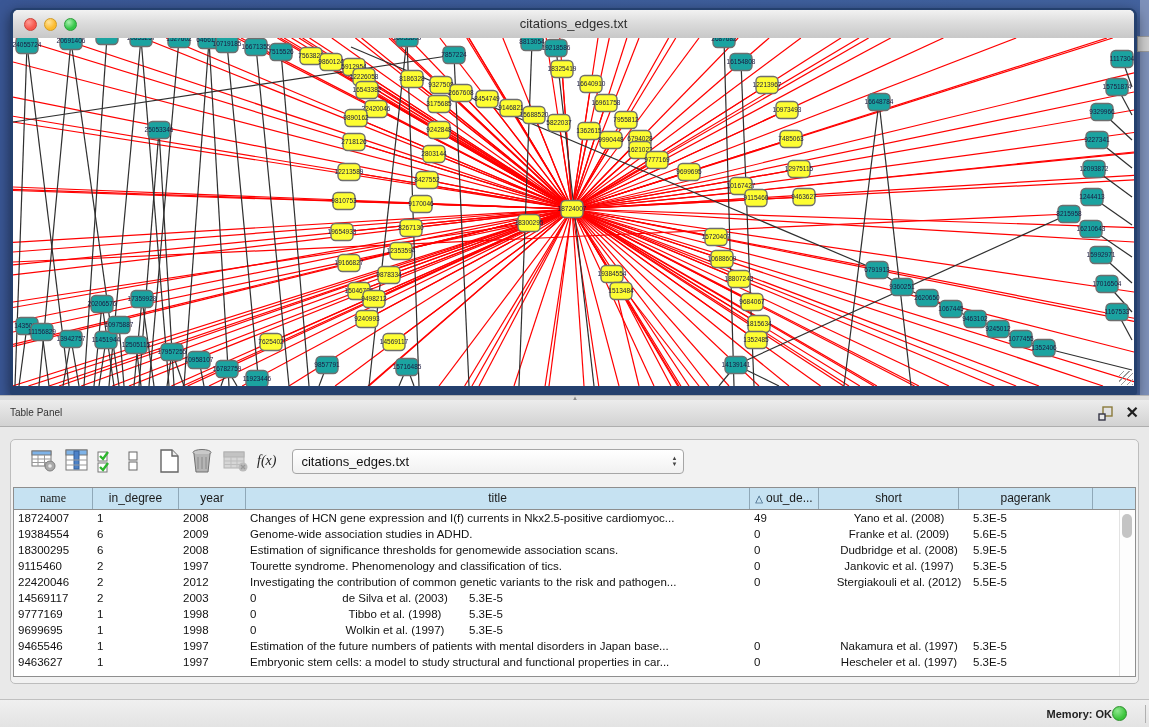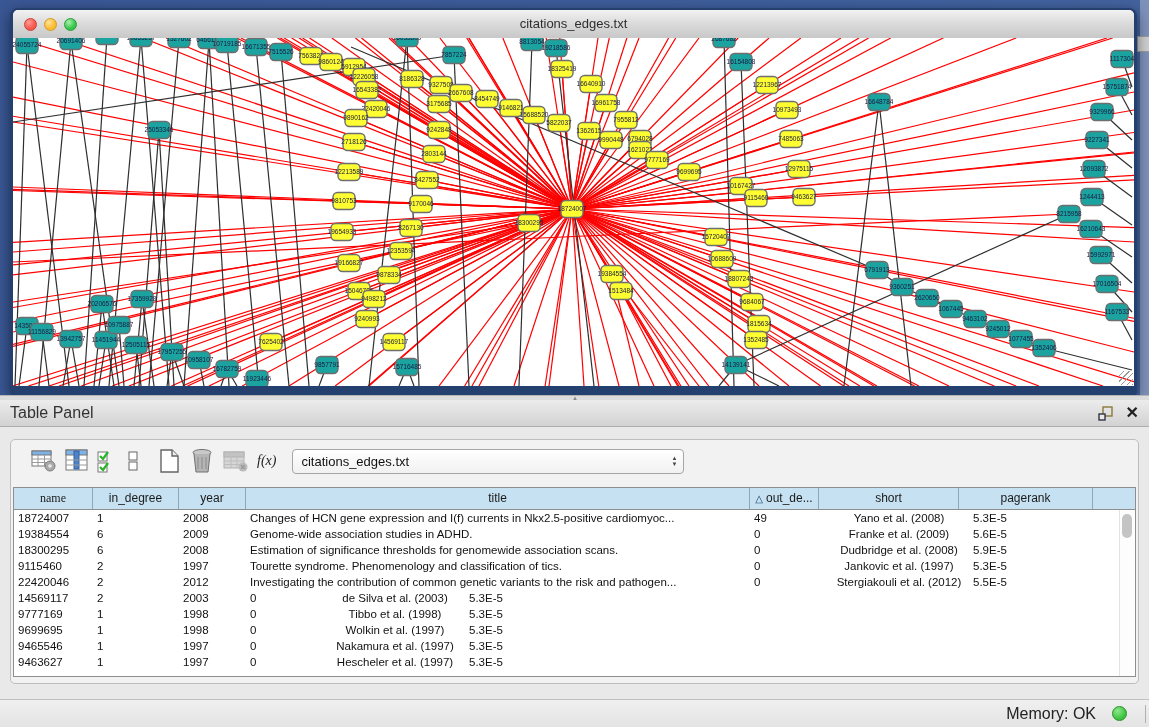--- a/index.html
+++ b/index.html
@@ -23,21 +23,21 @@
   .net-canvas{position:absolute;left:0;top:28px;right:0;bottom:0;background:#fff;overflow:hidden;}
   .net-canvas svg{display:block;}
   .resize-grip{position:absolute;right:1px;bottom:1px;width:14px;height:14px;
     background:repeating-linear-gradient(135deg,transparent 0 3px,#9a9a9a 3px 4px);}
 
   
   .table-panel{position:absolute;left:0;top:395px;width:1149px;height:332px;background:#e9e9e9;}
   .splitter{height:5px;background:#dcdcdc;border-top:1px solid #b5b5b5;box-sizing:border-box;position:relative;}
   .splitter-handle{position:absolute;left:570px;top:0px;width:10px;height:4px;color:#8a8a8a;font-size:7px;line-height:4px;text-align:center;}
   .panel-header{height:26px;background:linear-gradient(#ececec,#d2d2d2);border-bottom:1px solid #aeaeae;position:relative;}
-  .panel-title{font-size:16px;color:#333;line-height:26px;padding-left:10px;}
+  .panel-title{font-size:10px;color:#333;line-height:26px;padding-left:10px;}
   .panel-header-icons{position:absolute;right:10px;top:4px;display:flex;gap:12px;align-items:center;}
   .float-icon svg{display:block;}
   .close-x{font-size:16px;font-weight:bold;color:#1e1e1e;line-height:18px;cursor:default;}
 
   .panel-inner{position:absolute;left:10px;right:10px;top:44px;height:245px;background:#f2f2f2;
     border:1px solid #bdbdbd;border-radius:5px;box-sizing:border-box;}
   .toolbar{height:42px;display:flex;align-items:center;padding-left:16px;}
   .tb-btn{border:none;background:none;padding:0;margin:0 4px;display:flex;align-items:center;}
   .tb-btn svg{display:block;}
   .fx-label{font-family:"Liberation Serif",serif;font-style:italic;font-size:14px;color:#222;margin:0 4px;}
@@ -59,21 +59,21 @@
   .tbl-thumb{position:absolute;left:2px;top:4px;width:10px;height:24px;border-radius:5px;background:#c4c4c4;}
 
   .tab-bar{position:absolute;left:0;right:0;top:277px;display:flex;justify-content:center;}
   .seg{display:flex;border:1px solid #a0a0a0;border-radius:5px;overflow:hidden;background:#fff;box-shadow:0 1px 1px rgba(0,0,0,.1);}
   .seg-btn{font-size:12px;color:#1c1c1c;padding:4px 16px;background:linear-gradient(#ffffff,#f3f3f3);border-left:1px solid #b9b9b9;}
   .seg-btn:first-child{border-left:none;}
   .seg-btn.active{background:linear-gradient(#8b8b8b,#6b6b6b);color:#f2f2f2;}
 
   .status-bar{position:absolute;left:0;right:0;bottom:0;height:27px;background:linear-gradient(#f0f0f0,#e3e3e3);
     border-top:1px solid #c0c0c0;display:flex;align-items:center;justify-content:flex-end;}
-  .mem-label{font-size:16px;color:#222;margin-right:16px;}
+  .mem-label{font-size:11px;color:#222;margin-right:0;font-weight:bold;}
   .mem-dot{width:13px;height:13px;border-radius:50%;background:radial-gradient(circle at 35% 30%,#8ee88e,#3cc43c 65%);
     border:1px solid #2a8f2a;margin-right:18px;}
   .status-divider{width:1px;height:18px;background:#b0b0b0;margin-right:3px;}
 </style>
 </head>
 <body>
 
 <div class="screen">
   <div class="desktop-right-strip"></div>
   <div class="mdi-corner"></div>
@@ -735,28 +735,30 @@
               <div class="td" style="width: 86px;">1</div>
               <div class="td" style="width: 67px;">1998</div>
               <div class="td" style="width: 69px;">0</div>
               <div class="td center" style="width: 140px;">Wolkin et al. (1997)</div>
               <div class="td" style="width: 134px;">5.3E-5</div>
             </div>
             <div class="tr">
               <div class="td" style="width: 79px;">9465546</div>
               <div class="td" style="width: 86px;">1</div>
               <div class="td" style="width: 67px;">1997</div>
+              <div class="td" style="width: 504px;">Estimation of the future numbers of patients with mental disorders in Japan base...</div>
               <div class="td" style="width: 69px;">0</div>
               <div class="td center" style="width: 140px;">Nakamura et al. (1997)</div>
               <div class="td" style="width: 134px;">5.3E-5</div>
             </div>
             <div class="tr">
               <div class="td" style="width: 79px;">9463627</div>
               <div class="td" style="width: 86px;">1</div>
               <div class="td" style="width: 67px;">1997</div>
+              <div class="td" style="width: 504px;">Embryonic stem cells: a model to study structural and functional properties in car...</div>
               <div class="td" style="width: 69px;">0</div>
               <div class="td center" style="width: 140px;">Hescheler et al. (1997)</div>
               <div class="td" style="width: 134px;">5.3E-5</div>
             </div>
           </div>
         <div class="tbl-scroll">
           <div class="tbl-thumb"></div>
         </div>
       </div>
 

